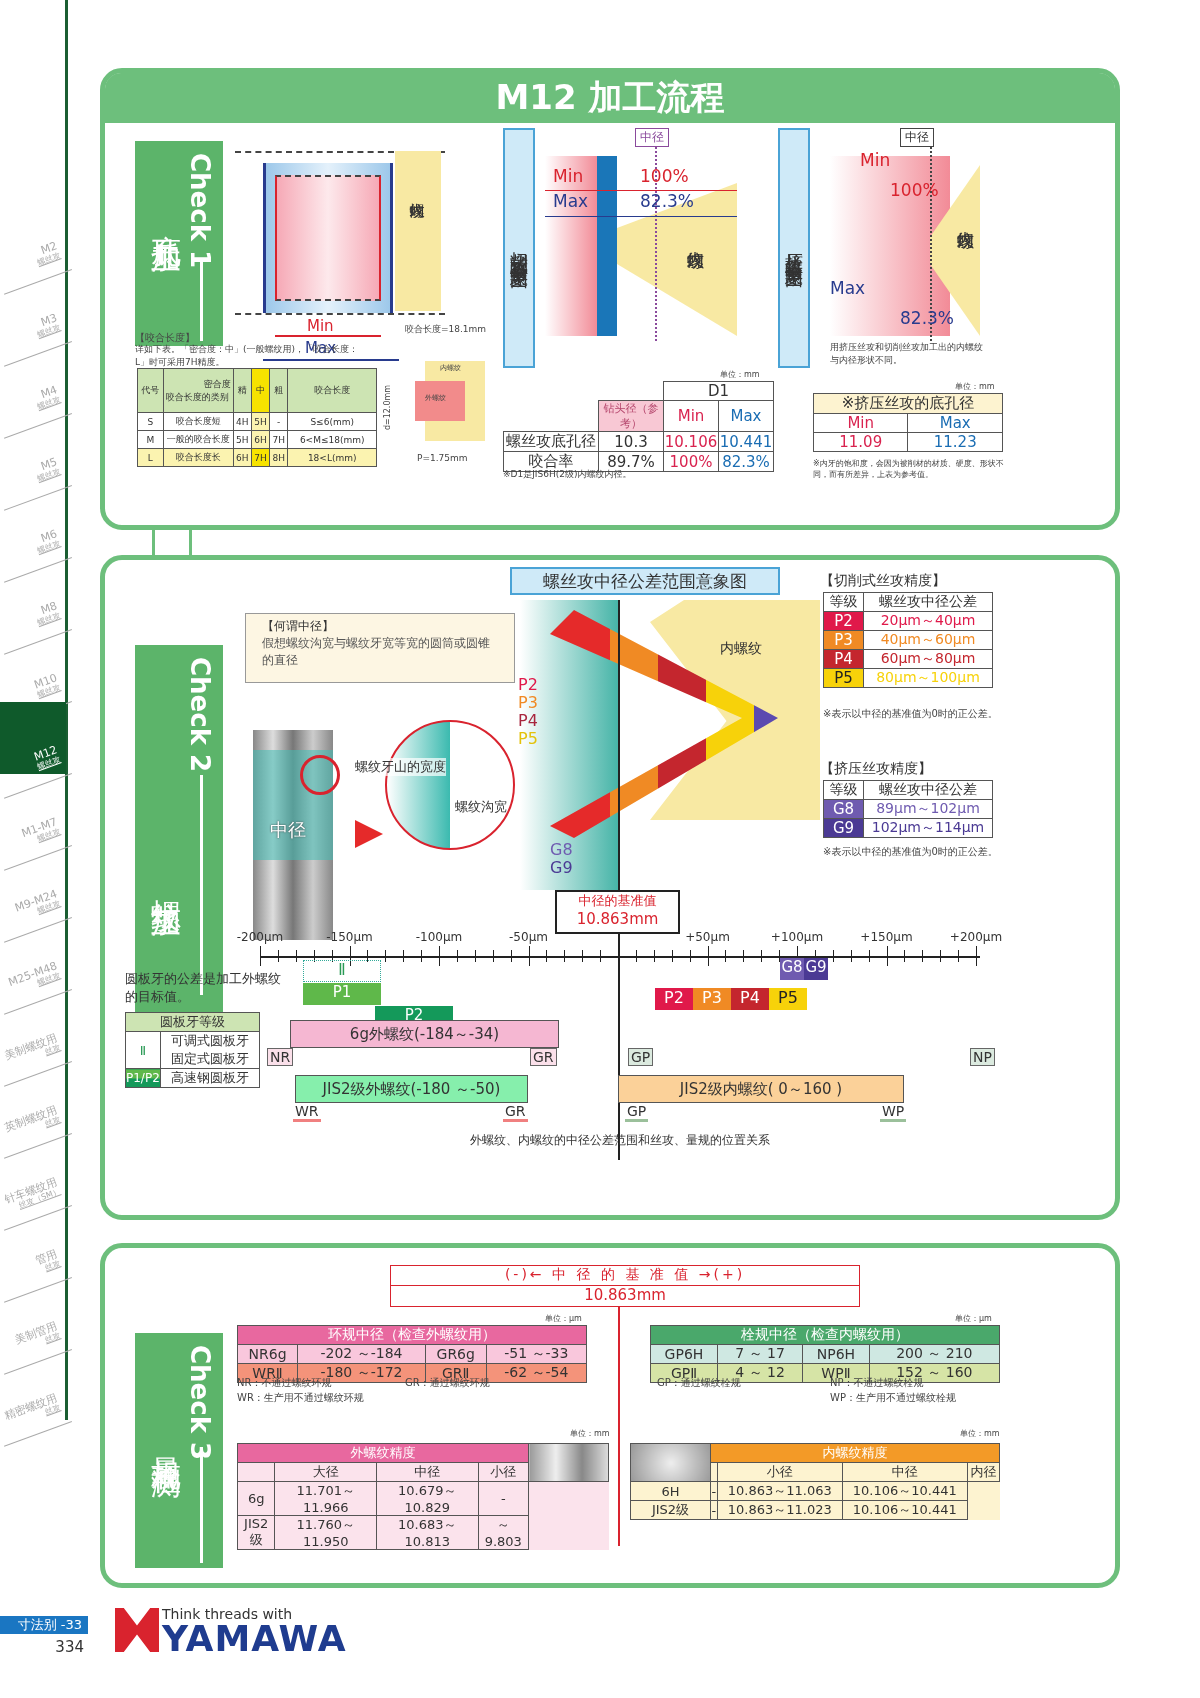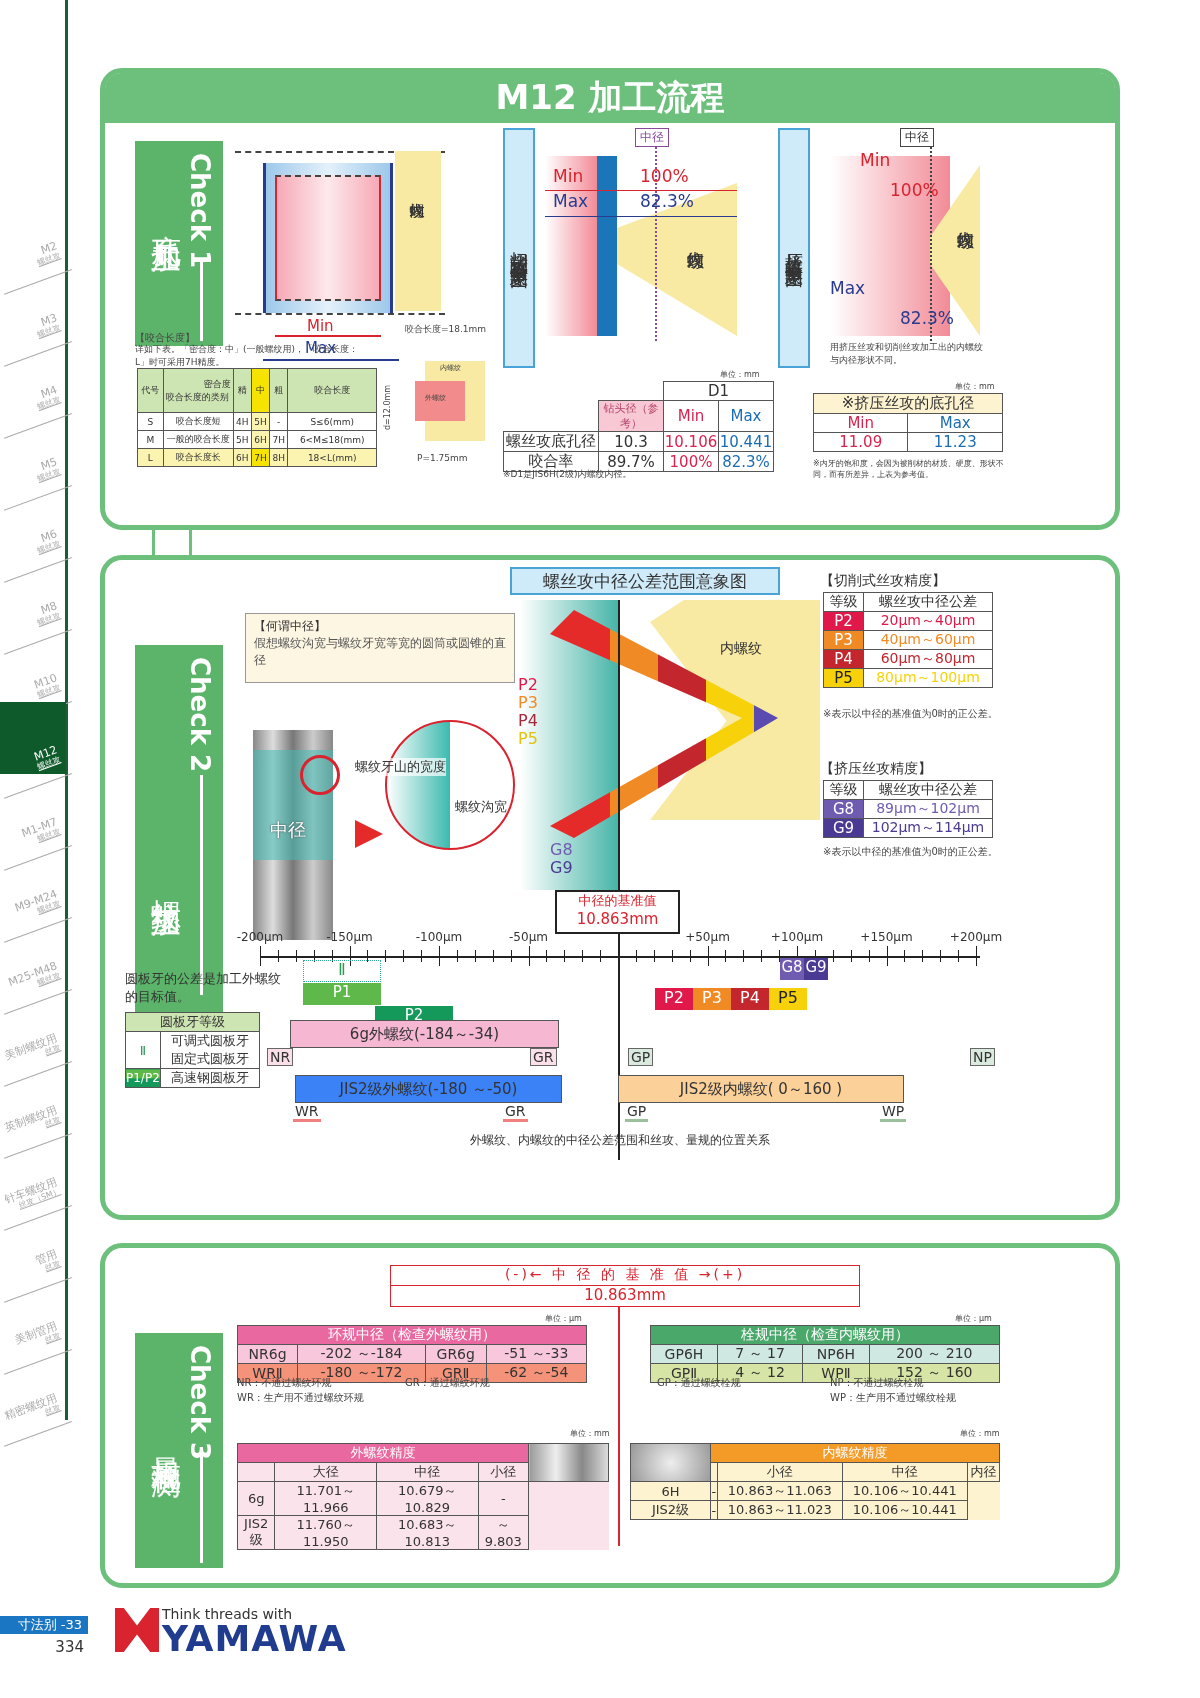--- a/index.html
+++ b/index.html
@@ -259,21 +259,21 @@
 
 <div class="abs" style="left:152px;top:530px;width:40px;height:30px;background:#fff;border-left:3px solid #6dbf7c;border-right:3px solid #6dbf7c"></div>
 
 <div class="panel" style="top:555px;height:665px;">
   <div class="check" style="left:30px;top:85px;height:370px;">
     <div class="vt">Check 2</div>
     <div class="vt2" style="top:230px">螺纹加工</div>
     <div class="bar" style="top:130px;height:220px"></div>
   </div>
 
-  <div class="abs" style="left:140px;top:53px;width:270px;height:70px;background:#fdf6e3;border:1px solid #999;padding:4px 8px;font-size:12px">
+  <div class="abs" style="left:140px;top:53px;width:270px;height:70px;background:#fdf6e3;border:1px solid #999;padding:4px 16px;font-size:12px">
     <div>【何谓中径】</div>
     <div style="color:#555">假想螺纹沟宽与螺纹牙宽等宽的圆筒或圆锥的直径</div>
   </div>
 
   <div class="abs" style="left:140px;top:140px;width:290px;height:245px;">
     <div class="abs" style="left:8px;top:30px;width:80px;height:210px;background:linear-gradient(90deg,#888,#ddd,#777,#ccc,#888)"></div>
     <div class="abs" style="left:8px;top:50px;width:80px;height:110px;background:rgba(64,190,180,.55)"></div>
     <div class="abs" style="left:25px;top:118px;color:#fff;font-size:18px;text-shadow:0 0 2px #333">中径</div>
     <div class="abs" style="left:55px;top:55px;width:40px;height:40px;border:3px solid #d9232e;border-radius:50%"></div>
     <div class="abs" style="left:110px;top:120px;width:0;height:0;border-top:14px solid transparent;border-bottom:14px solid transparent;border-left:28px solid #e52a2a"></div>
@@ -432,21 +432,21 @@
   <div class="bar-box" style="left:675px;top:398px;width:24px;height:22px;background:#6f5bb0;color:#fff;border:none">G8</div>
   <div class="bar-box" style="left:699px;top:398px;width:24px;height:22px;background:#4b3a94;color:#fff;border:none">G9</div>
   <div class="bar-box" style="left:550px;top:428px;width:38px;height:22px;background:#e0194a;color:#fff;border:none;font-size:16px">P2</div>
   <div class="bar-box" style="left:588px;top:428px;width:38px;height:22px;background:#f08a24;color:#fff;border:none;font-size:16px">P3</div>
   <div class="bar-box" style="left:626px;top:428px;width:38px;height:22px;background:#c4262e;color:#fff;border:none;font-size:16px">P4</div>
   <div class="bar-box" style="left:664px;top:428px;width:38px;height:22px;background:#f7d20a;color:#222;border:none;font-size:16px">P5</div>
 
   <div class="bar-box" style="left:185px;top:460px;width:269px;height:28px;background:#f5b7d2;line-height:26px">6g外螺纹(-184～-34)</div>
   <div class="tag" style="left:162px;top:488px;background:#fbe0ea">NR</div>
   <div class="tag" style="left:425px;top:488px;background:#fbe0ea">GR</div>
-  <div class="bar-box" style="left:190px;top:515px;width:267px;height:28px;background:#3b82f6;line-height:26px">JIS2级外螺纹(-180 ～-50)</div>
+  <div class="bar-box" style="left:190px;top:515px;width:233px;height:28px;background:#86efac;line-height:26px">JIS2级外螺纹(-180 ～-50)</div>
   <div class="tag" style="left:188px;top:543px;border:none;border-bottom:3px solid #f08080">WR</div>
   <div class="tag" style="left:398px;top:543px;border:none;border-bottom:3px solid #f08080">GR</div>
 
   <div class="tag" style="left:523px;top:488px;background:#dbeadf">GP</div>
   <div class="tag" style="left:865px;top:488px;background:#dbeadf">NP</div>
   <div class="bar-box" style="left:513px;top:515px;width:286px;height:28px;background:#fbd199;line-height:26px">JIS2级内螺纹( 0～160 )</div>
   <div class="tag" style="left:520px;top:543px;border:none;border-bottom:3px solid #9bc09b">GP</div>
   <div class="tag" style="left:775px;top:543px;border:none;border-bottom:3px solid #9bc09b">WP</div>
 
   <div class="abs" style="left:365px;top:572px;font-size:12px">外螺纹、内螺纹的中径公差范围和丝攻、量规的位置关系</div>

